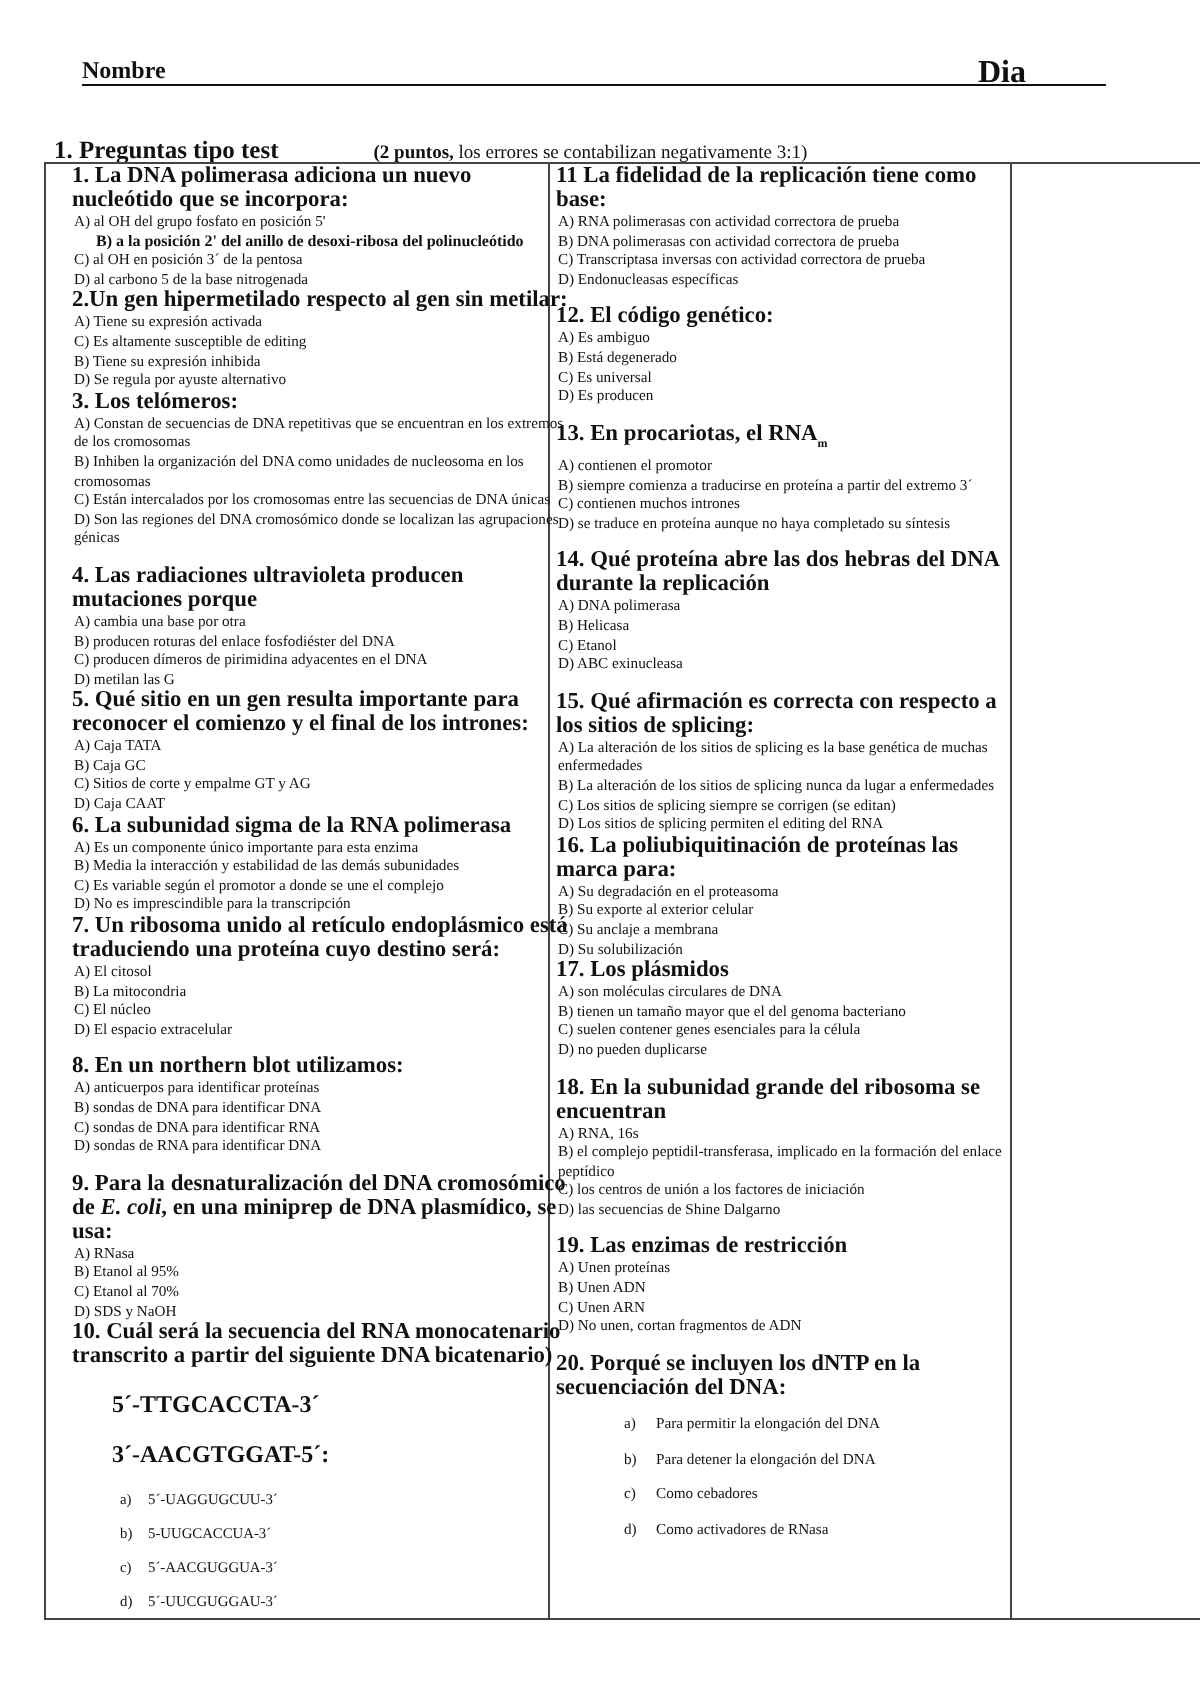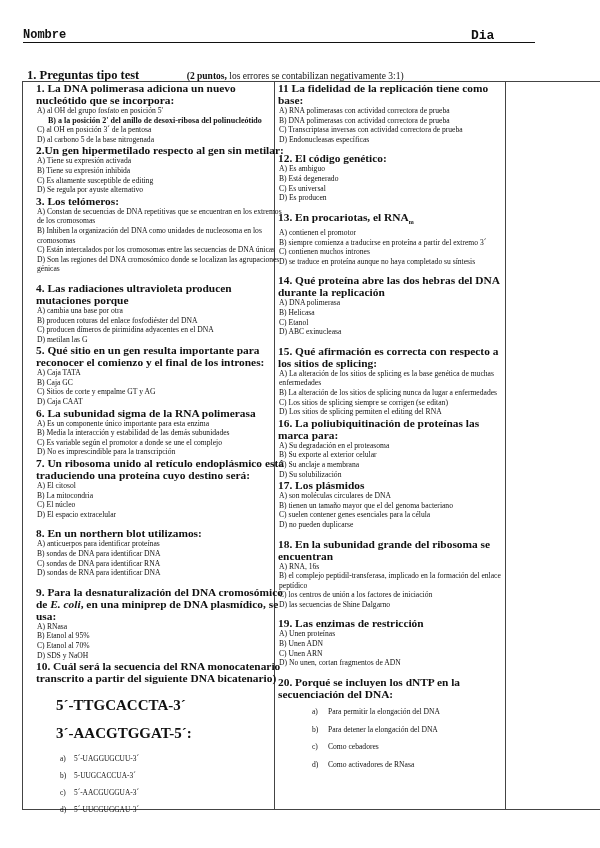--- a/index.html
+++ b/index.html
@@ -1,35 +1,35 @@
 <!DOCTYPE html>
 <html><head>
 <meta charset="utf-8">
 <style>
   html, body { margin:0; padding:0; background:#fff; }
   body { width:600px; height:848px; position:relative; overflow:hidden;
          font-family:"Liberation Serif", "DejaVu Serif", serif; color:#111; }
-  .hdr { position:absolute; top:28px; left:23px; width:516px; height:16px;font-family:Liberation Mono, monospace; }
+  .hdr { position:absolute; top:28px; left:41px; width:516px; height:16px; }
   .hdr .nombre { position:absolute; left:0; top:0; font-weight:bold; font-size:12px; }
   .hdr .line { position:absolute; left:0; width:512px; top:14px; border-bottom:1px solid #111; }
-  .hdr .dia { position:absolute; left:448px; top:0; font-weight:bold; font-size:13px; }
+  .hdr .dia { position:absolute; left:448px; top:0; font-weight:bold; font-size:16px; }
   .section-title { position:absolute; top:68px; left:27px; font-size:12.5px; white-space:nowrap; }
   .section-title b { font-size:12.5px; }
   .section-title .pts { font-size:9.5px; }
   .section-title .pts b { font-size:9.5px;padding-left:42px; }
   .col { position:absolute; top:81px; height:729px; border:1px solid #444; box-sizing:border-box; }
   #colL { left:22px; width:253px; border-right:none; }
   #colR { left:274px; width:232px; border-right:1px solid #444; }
   #colX { left:505px; width:100px; border-left:none; border-right:none; }
   .colwrap { position:absolute; }
   .q { margin:0; }
   .qt { font-weight:bold; font-size:11.4px; line-height:12px; margin:0; }
   .opt { font-size:7.6px; line-height:9.6px; margin:0; padding-left:1px; }
   .sp { height:8px; }
-  .seq { font-weight:bold; font-size:15px; line-height:12.5px; padding-left:20px; }
+  .seq { font-weight:bold; font-size:12px; line-height:12.5px; padding-left:20px; }
   .sub { font-size:7.4px; line-height:9.5px; padding-left:24px; }
   .sub span.l { display:inline-block; width:14px; }
   .sub2 { font-size:7.6px; line-height:9.8px; padding-left:34px; }
   .sub2 span.l { display:inline-block; width:16px; }
   .boldopt { font-weight:bold; font-size:8px;margin-left:11px; }
   sub.s { font-size:6px; }
   em { font-style:italic; }
 </style>
 </head>
 <body>
@@ -53,22 +53,22 @@
   <div class="q">
     <p class="qt">1. La  DNA polimerasa adiciona un nuevo nucleótido que se incorpora:</p>
     <p class="opt">A)  al OH del grupo fosfato en posición 5'</p>
     <p class="opt boldopt">B)  a la posición 2' del anillo de desoxi-ribosa del polinucleótido</p>
     <p class="opt">C)  al OH en posición 3´ de la pentosa</p>
     <p class="opt">D)  al carbono 5 de la base nitrogenada</p>
   </div>
   <div class="q">
     <p class="qt">2.Un gen hipermetilado respecto al gen sin metilar:</p>
     <p class="opt">A) Tiene su expresión activada</p>
+    <p class="opt">C) Es altamente susceptible de editing</p>
     <p class="opt">B) Tiene su expresión inhibida</p>
-    <p class="opt">C) Es altamente susceptible de editing</p>
     <p class="opt">D) Se regula por ayuste alternativo</p>
   </div>
   <div class="q">
     <p class="qt">3. Los telómeros:</p>
     <p class="opt">A) Constan de secuencias de DNA repetitivas que se encuentran en los extremos de los cromosomas</p>
     <p class="opt">B) Inhiben la organización del DNA como unidades de nucleosoma en los cromosomas</p>
     <p class="opt">C) Están intercalados por los cromosomas entre las secuencias de DNA únicas</p>
     <p class="opt">D) Son las regiones del DNA cromosómico donde se localizan las agrupaciones génicas</p>
   </div>
   <div class="sp"></div>

